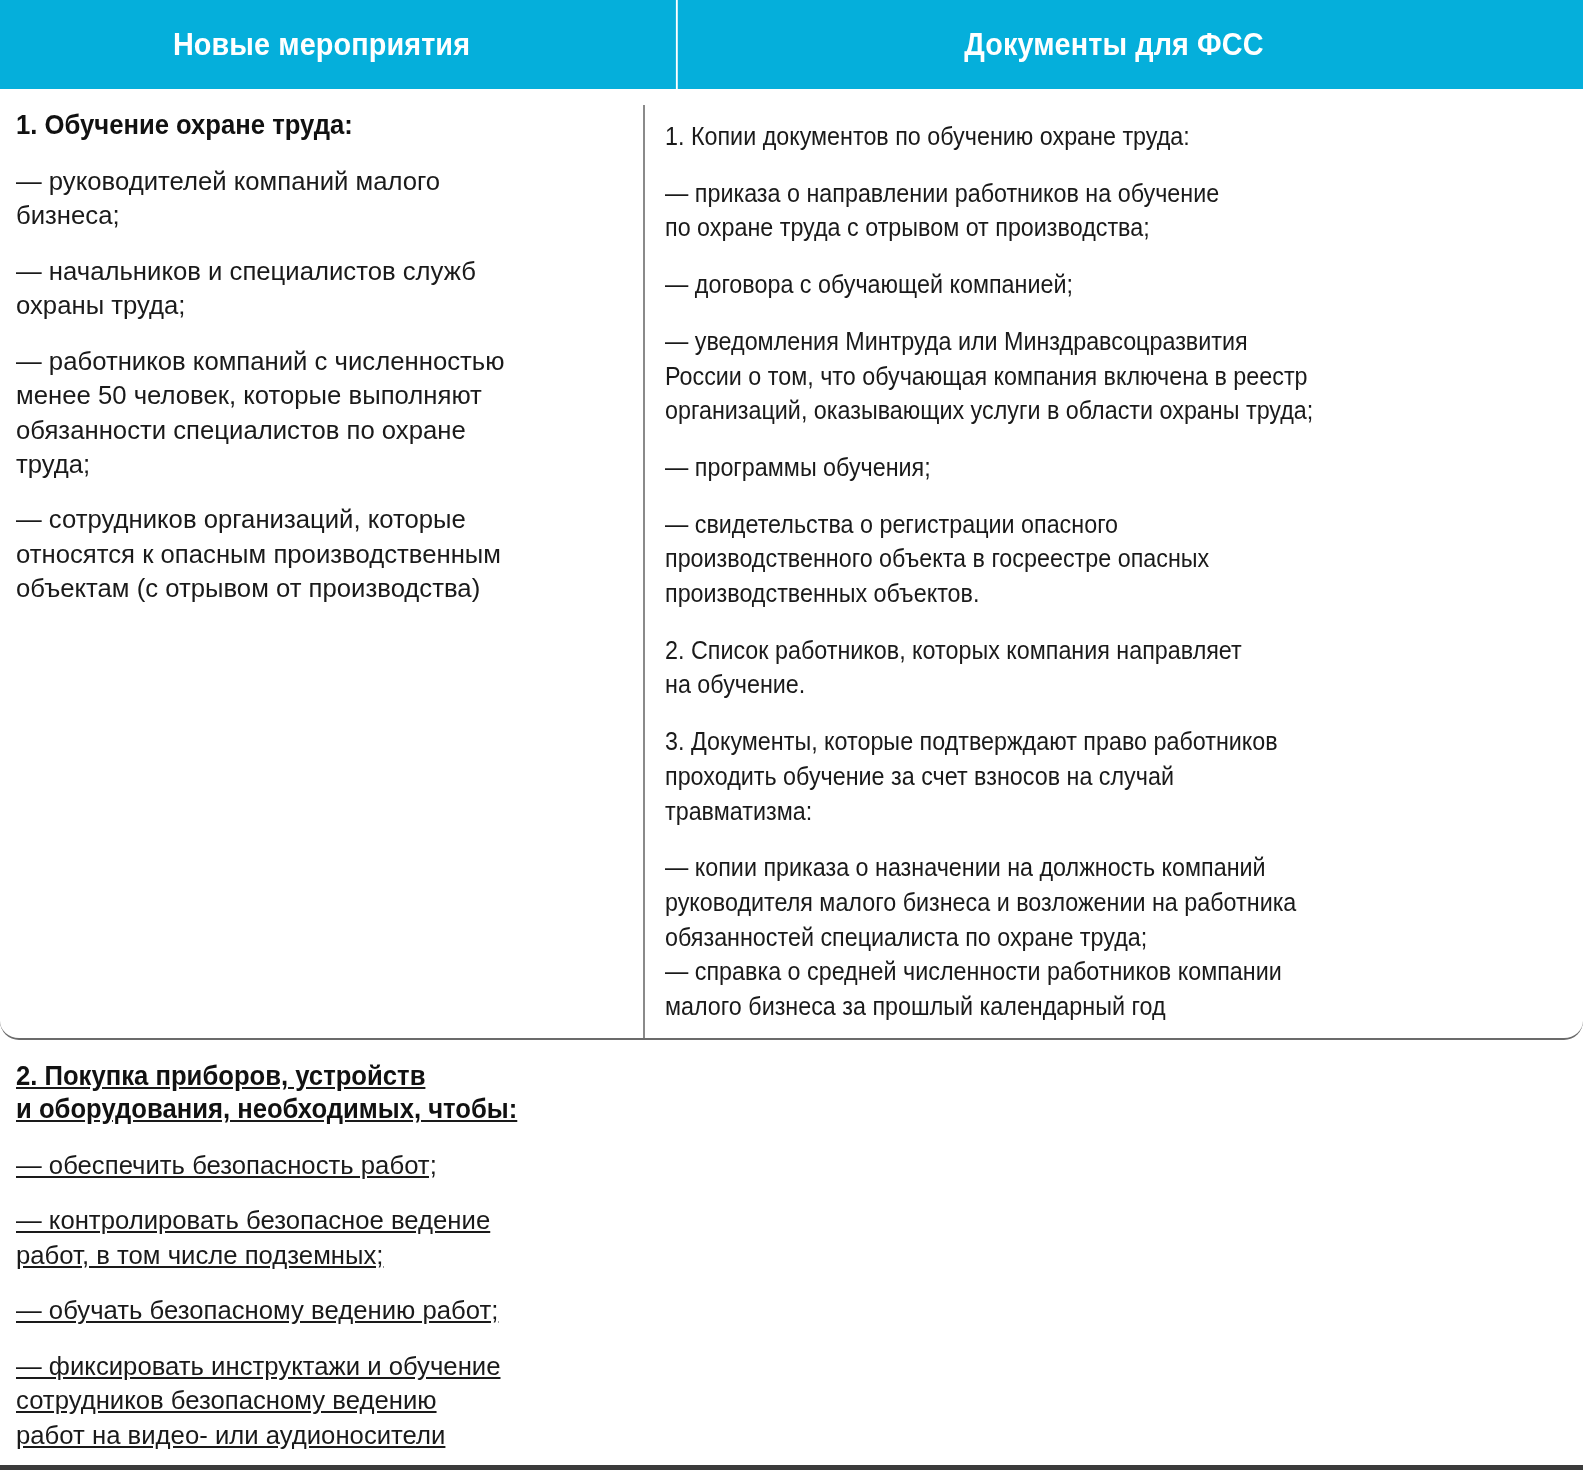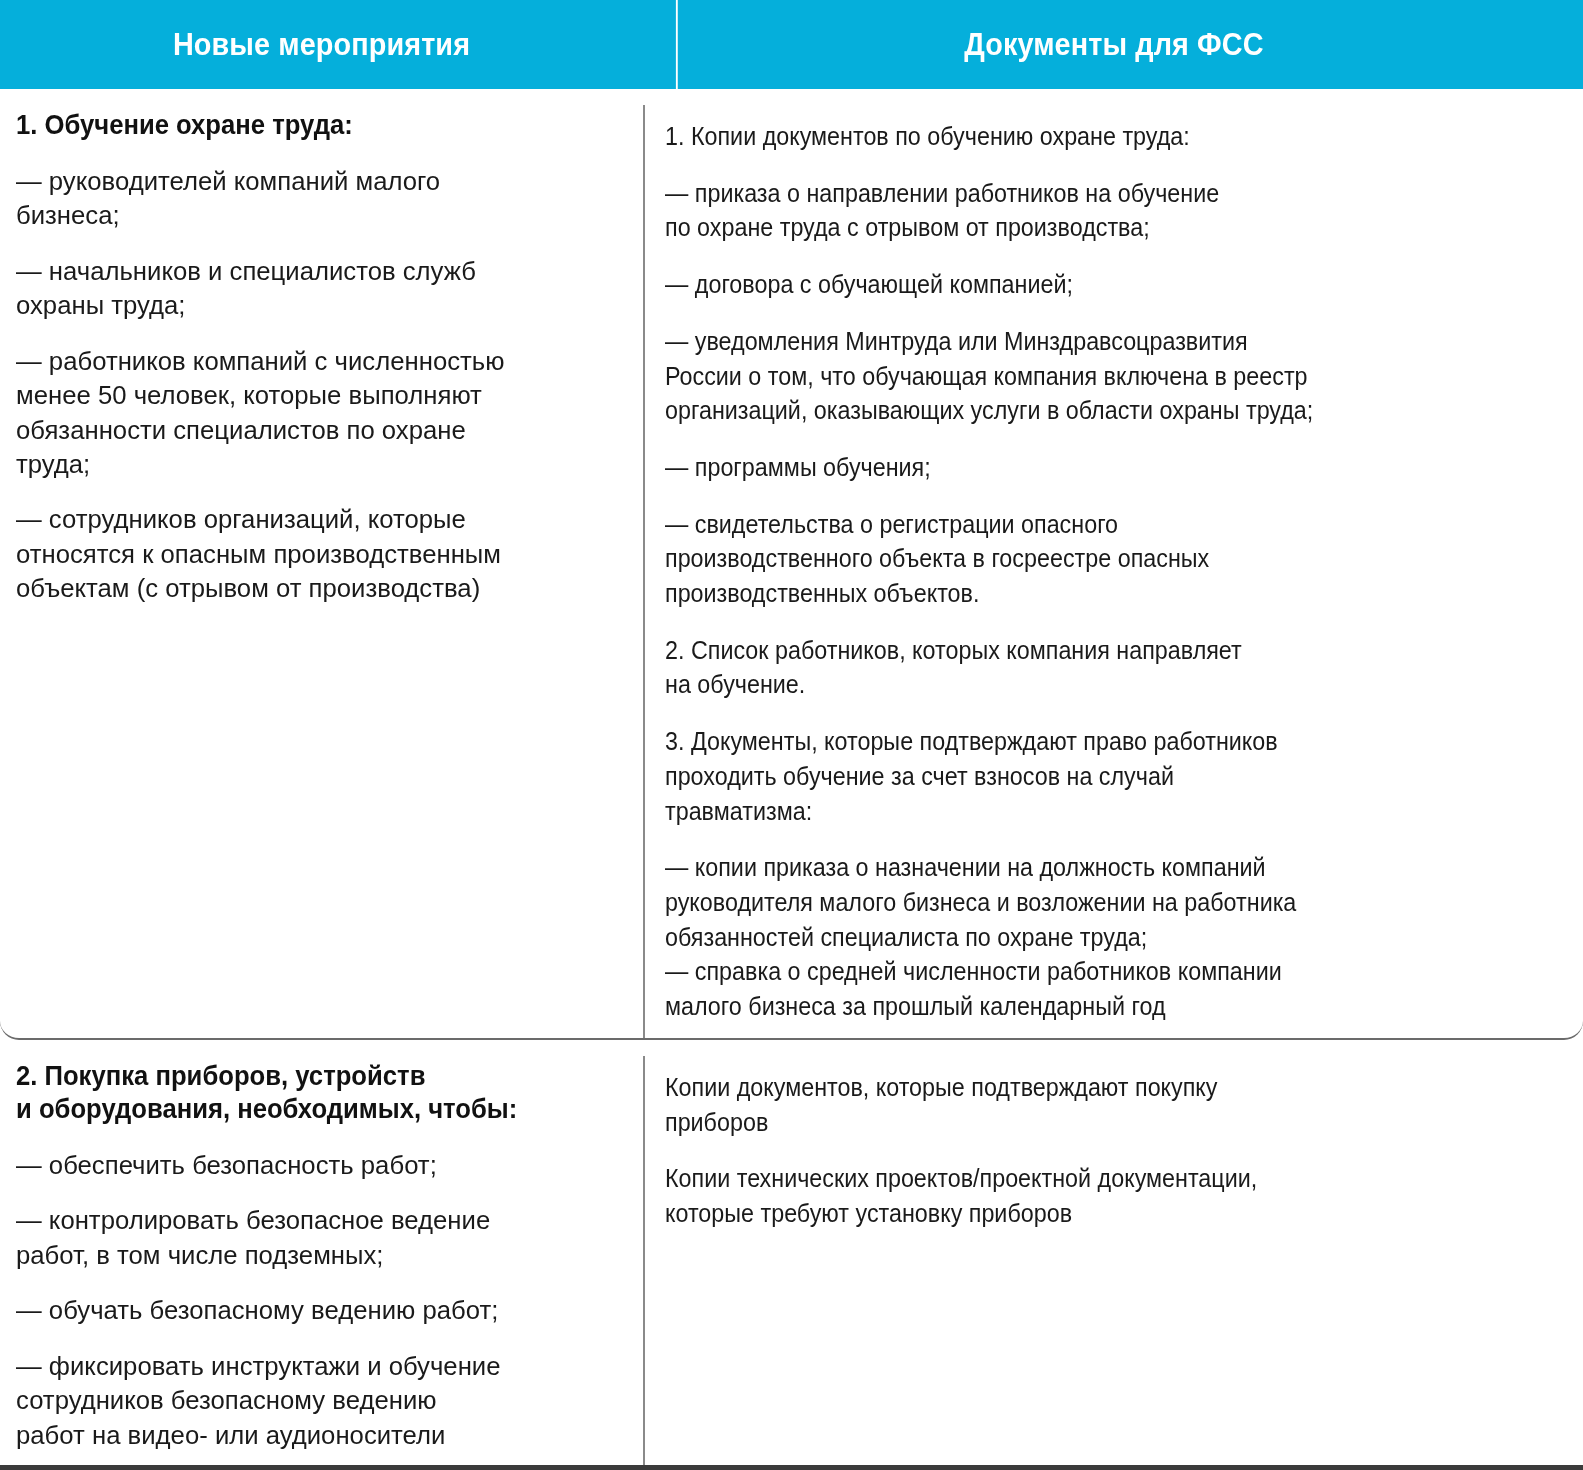--- a/index.html
+++ b/index.html
@@ -46,21 +46,21 @@
   }
   .th-left  { width: 643px; flex: 0 0 643px; }
   .th-right { flex: 1 1 auto; border-left: 2px solid #ffffff; }
 
   
   .row {
     display: flex;
     box-sizing: border-box;
   }
   .row-1 { flex: 0 0 951px; height: 951px; border-bottom: 2px solid #6b6b6b; border-radius: 19px; }
-  .row-2 { flex: 1 1 auto; }
+  .row-2 { flex: 1 1 auto; text-decoration: underline; }
 
   .cell {
     box-sizing: border-box;
     padding: 14px 16px 10px 16px;
     overflow: hidden;
   }
   .cell-left  { width: 643px; flex: 0 0 643px; }
   .cell-right { flex: 1 1 auto; border-left: 2px solid #8a8a8a; padding-left: 20px; margin-top: 16px; }
 
   
@@ -152,21 +152,15 @@
       <div class="hd nb">2. Покупка приборов, устройств
 и оборудования, необходимых, чтобы:</div>
       <p class="p-left nb">— обеспечить безопасность работ;</p>
       <p class="p-left nb">— контролировать безопасное ведение
 работ, в том числе подземных;</p>
       <p class="p-left nb">— обучать безопасному ведению работ;</p>
       <p class="p-left nb">— фиксировать инструктажи и обучение
 сотрудников безопасному ведению
 работ на видео- или аудионосители</p>
     </div>
-    <div class="cell cell-right">
-      <p class="p-right nb">Копии документов, которые подтверждают покупку
-приборов</p>
-      <p class="p-right nb">Копии технических проектов/проектной документации,
-которые требуют установку приборов</p>
-    </div>
   </div>
 
 </div>
 
 </body></html>

